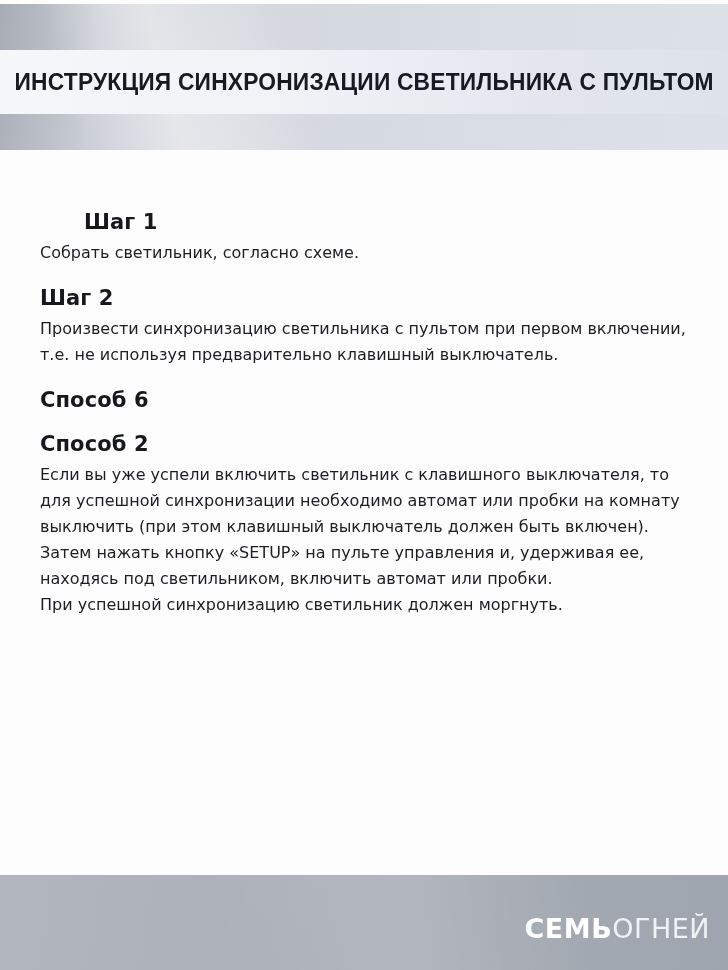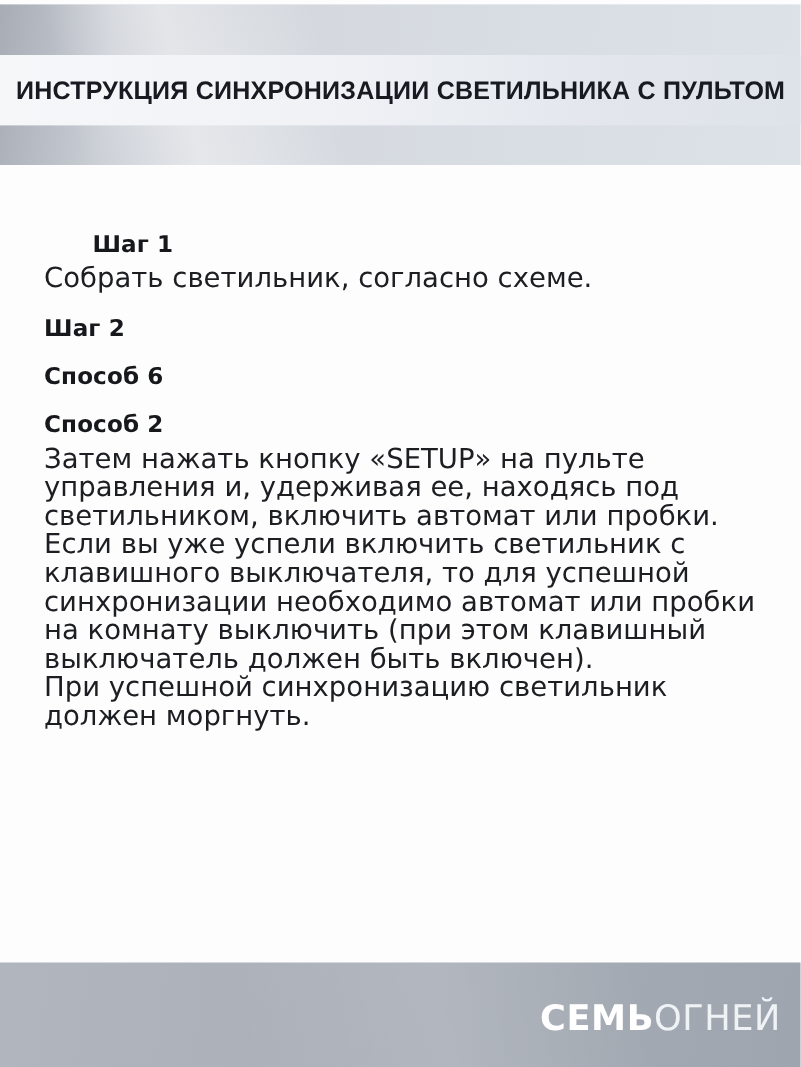--- a/index.html
+++ b/index.html
@@ -63,21 +63,21 @@
   .section-heading {
     margin: 20px 0 6px 0;
     font-size: 21px;
     font-weight: 700;
     color: #17181c;
     letter-spacing: 0.1px;
   }
   .section:first-child .section-heading { margin-top: 0; margin-left: 44px; }
   .section-paragraph {
     margin: 0;
-    font-size: 25px;
+    font-size: 16px;
     line-height: 26px;
     color: #1d1e22;
   }
 
   
   .footer-band {
     height: 95px;
     position: relative;
     background: linear-gradient(98deg,
       #b1b6be 0%, #abb0b9 38%, #a4aab3 72%, #9fa5ae 100%);
@@ -88,21 +88,21 @@
     background: linear-gradient(80deg,
       rgba(255,255,255,0) 30%,
       rgba(255,255,255,0.12) 55%,
       rgba(255,255,255,0) 80%);
     pointer-events: none;
   }
   .brand {
     position: absolute;
     right: 18px;
     bottom: 26px;
-    font-size: 32px;
+    font-size: 27px;
     letter-spacing: 0.5px;
     white-space: nowrap;
   }
   .brand-bold  { font-weight: 700; color: #ffffff; }
   .brand-light { font-weight: 400; color: #f0f3f6; }
 </style>
 </head>
 <body>
 
 <div class="page">
@@ -118,30 +118,31 @@
     <div class="section">
       <h2 class="section-heading">Шаг 1</h2>
       <p class="section-paragraph">Собрать светильник, согласно схеме.</p>
     </div>
 
     <div class="section">
       <h2 class="section-heading">Шаг 2</h2>
     </div>
 
     <div class="section">
+      <p class="section-paragraph">Произвести синхронизацию светильника с пультом при первом включении, т.е. не используя предварительно клавишный выключатель.</p>
     </div>
 
     <div class="section">
       <h2 class="section-heading">Способ 6</h2>
     </div>
 
     <div class="section">
       <h2 class="section-heading">Способ 2</h2>
+      <p class="section-paragraph">Если вы уже успели включить светильник с клавишного выключателя, то для успешной синхронизации необходимо автомат или пробки на комнату выключить (при этом клавишный выключатель должен быть включен).</p>
       <p class="section-paragraph">Затем нажать кнопку «SETUP» на пульте управления и, удерживая ее, находясь под светильником, включить автомат или пробки.</p>
-      <p class="section-paragraph">Если вы уже успели включить светильник с клавишного выключателя, то для успешной синхронизации необходимо автомат или пробки на комнату выключить (при этом клавишный выключатель должен быть включен).</p>
       <p class="section-paragraph">При успешной синхронизацию светильник должен моргнуть.</p>
     </div>
 
   </div>
 
   <div class="footer-band">
     <div class="brand"><span class="brand-bold">СЕМЬ</span><span class="brand-light">ОГНЕЙ</span></div>
   </div>
 
 </div>

